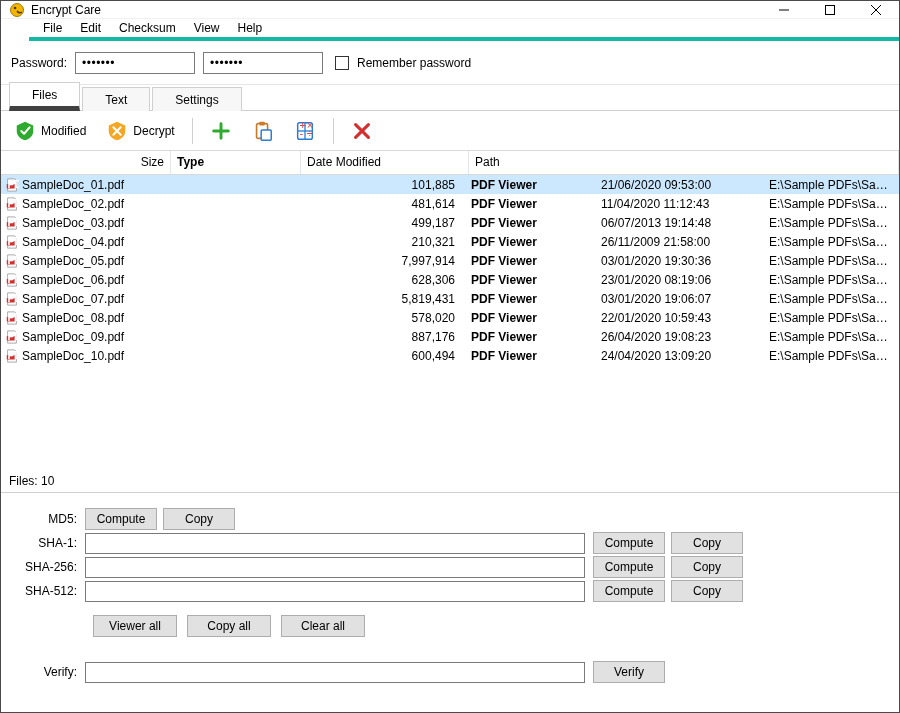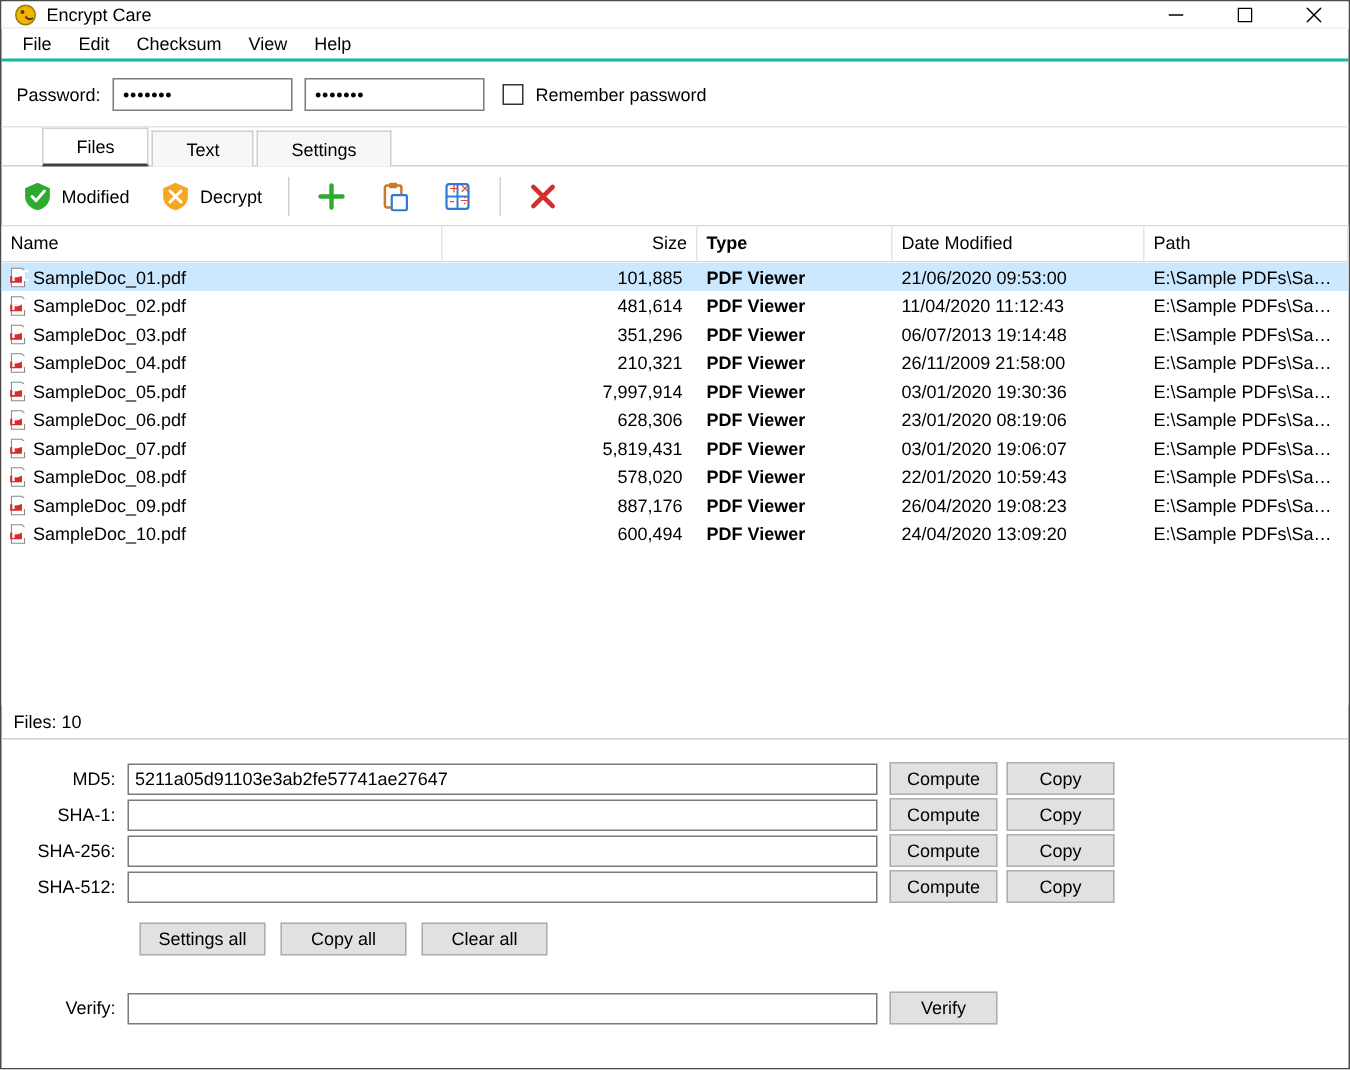--- a/index.html
+++ b/index.html
@@ -3,29 +3,29 @@
 <meta charset="utf-8">
 <style>
   * { box-sizing: border-box; font-family: "Segoe UI", Tahoma, sans-serif; font-size: 12px; }
   html, body { margin: 0; padding: 0; background: #fff; }
   .window { width: 900px; height: 713px; border: 1px solid #4a4a4a; display: flex; flex-direction: column; background: #fff; }
   .titlebar { height: 18px; display: flex; align-items: center; padding-left: 8px; background: #fff; border-bottom: 1px solid #f0f0f0;}
   .titlebar-icon { width: 16px; height: 16px; margin-right: 6px; }
   .titlebar-text { flex: 1; font-size: 12px; }
   .win-controls { display: flex; height: 100%; }
   .win-btn { width: 46px; display: flex; align-items: center; justify-content: center; cursor: default; }
-  .menubar { height: 22px; display: flex; align-items: center; padding: 0 6px; gap: 2px; border-bottom: 2px solid #14b8a6; }
+  .menubar { height: 22px; display: flex; align-items: center; padding: 0 6px; gap: 2px; border-bottom: 4px solid #14b8a6; margin-left: 28px; }
   .menu-item { padding: 2px 8px; cursor: default; }
   .pw-bar { height: 44px; display: flex; align-items: center; padding: 0 10px; gap: 8px; border-bottom: 1px solid #e5e5e5; }
   .pw-label { padding-right: 0; }
   .pw-input { width: 120px; height: 22px; border: 1px solid #7a7a7a; padding: 0 6px; font-family: sans-serif; letter-spacing: 0.5px; }
   .pw-check { height: 14px; width: 14px; border: 1px solid #333; margin-left: 4px; background: #fff; display: inline-block; }
   .tabs { height: 26px; display: flex; align-items: flex-end; padding: 0 8px; border-bottom: 1px solid #d0d0d0; gap: 2px; }
   .tab { padding: 5px 22px 4px; border: 1px solid #d0d0d0; border-bottom: none; position: relative; top: 1px; background: #f7f7f7; cursor: default; }
-  .tab.active { background: #fff; border-bottom: 2px solid #404040; font-weight: normal; margin-left: 19px; }
+  .tab.active { background: #fff; border-bottom: 5px solid #404040; font-weight: normal; }
   .toolbar { height: 40px; display: flex; align-items: center; padding: 0 6px; gap: 6px; border-bottom: 1px solid #d9d9d9; }
   .tool-btn { display: flex; align-items: center; gap: 5px; padding: 4px 6px; cursor: default; border: 1px solid transparent; }
   .tool-sep { width: 1px; height: 26px; background: #d0d0d0; margin: 0 4px; }
   .icon-wrap { display: inline-flex; }
   .table-head { height: 24px; display: flex; border-bottom: 1px solid #d9d9d9; background: #fff; }
   .th { padding: 4px 6px; border-right: 1px solid #e5e5e5; white-space: nowrap; overflow: hidden; }
   .col-name { width: 294px; }
   .col-size { width: 170px; text-align: right; }
   .col-type { width: 130px; font-weight: bold; }
   .col-date { width: 168px; }
@@ -157,21 +157,20 @@
     <div class="tool-btn">
       <span class="icon-wrap">
         <svg width="22" height="22" viewBox="0 0 24 24">
             <path d="M5 5 L19 19 M19 5 L5 19" stroke="#d32f2f" stroke-width="3.4" stroke-linecap="round"></path>
           </svg>
       </span>
     </div>
   </div>
 
   <div class="table-head">
-    <div class="th col-name">Name</div>
     <div class="th col-size">Size</div>
     <div class="th col-type">Type</div>
     <div class="th col-date">Date Modified</div>
     <div class="th col-path">Path</div>
   </div>
 
   <div class="table-body" id="table-body">
       <div class="row sel">
         <div class="td col-name">
           <span class="icon-wrap">
@@ -208,21 +207,21 @@
         <div class="td col-name">
           <span class="icon-wrap">
             <svg class="pdf-ico" viewBox="0 0 16 16">
               <path d="M3 1 H11 L13 3 V15 H3 Z" fill="#fff" stroke="#888" stroke-width="0.8"></path>
               <rect x="2" y="7" width="9" height="5" fill="#d32f2f"></rect>
               <text x="2.8" y="11" font-size="4.2" fill="#fff" font-weight="bold">PDF</text>
             </svg>
           </span>
           <span>SampleDoc_03.pdf</span>
         </div>
-        <div class="td col-size">351,296</div>
+        <div class="td col-size">499,187</div>
         <div class="td col-type">PDF Viewer</div>
         <div class="td col-date">06/07/2013 19:14:48</div>
         <div class="td col-path">E:\Sample PDFs\Sam...</div>
       </div>
       <div class="row">
         <div class="td col-name">
           <span class="icon-wrap">
             <svg class="pdf-ico" viewBox="0 0 16 16">
               <path d="M3 1 H11 L13 3 V15 H3 Z" fill="#fff" stroke="#888" stroke-width="0.8"></path>
               <rect x="2" y="7" width="9" height="5" fill="#d32f2f"></rect>
@@ -334,21 +333,20 @@
       </div>
     </div>
 
   <div class="status">
     <span>Files: 10</span>
   </div>
 
   <div class="hash-panel">
     <div class="hash-row">
       <span class="hash-label">MD5:</span>
-      <input class="hash-input" value="5211a05d91103e3ab2fe57741ae27647" style="">
       <div class="hash-btns">
         <div class="btn">Compute</div>
         <div class="btn">Copy</div>
       </div>
     </div>
     <div class="hash-row">
       <span class="hash-label">SHA-1:</span>
       <input class="hash-input" value="" style="">
       <div class="hash-btns">
         <div class="btn">Compute</div>
@@ -365,21 +363,21 @@
     </div>
     <div class="hash-row">
       <span class="hash-label">SHA-512:</span>
       <input class="hash-input" value="" style="">
       <div class="hash-btns">
         <div class="btn">Compute</div>
         <div class="btn">Copy</div>
       </div>
     </div>
     <div class="action-row">
-      <div class="btn btn-wide">Settings all</div>
+      <div class="btn btn-wide">Viewer all</div>
       <div class="btn btn-wide">Copy all</div>
       <div class="btn btn-wide">Clear all</div>
     </div>
     <div class="verify-row">
       <span class="hash-label">Verify:</span>
       <input class="hash-input" value="" style="">
       <div class="hash-btns">
         <div class="btn">Verify</div>
       </div>
     </div>

